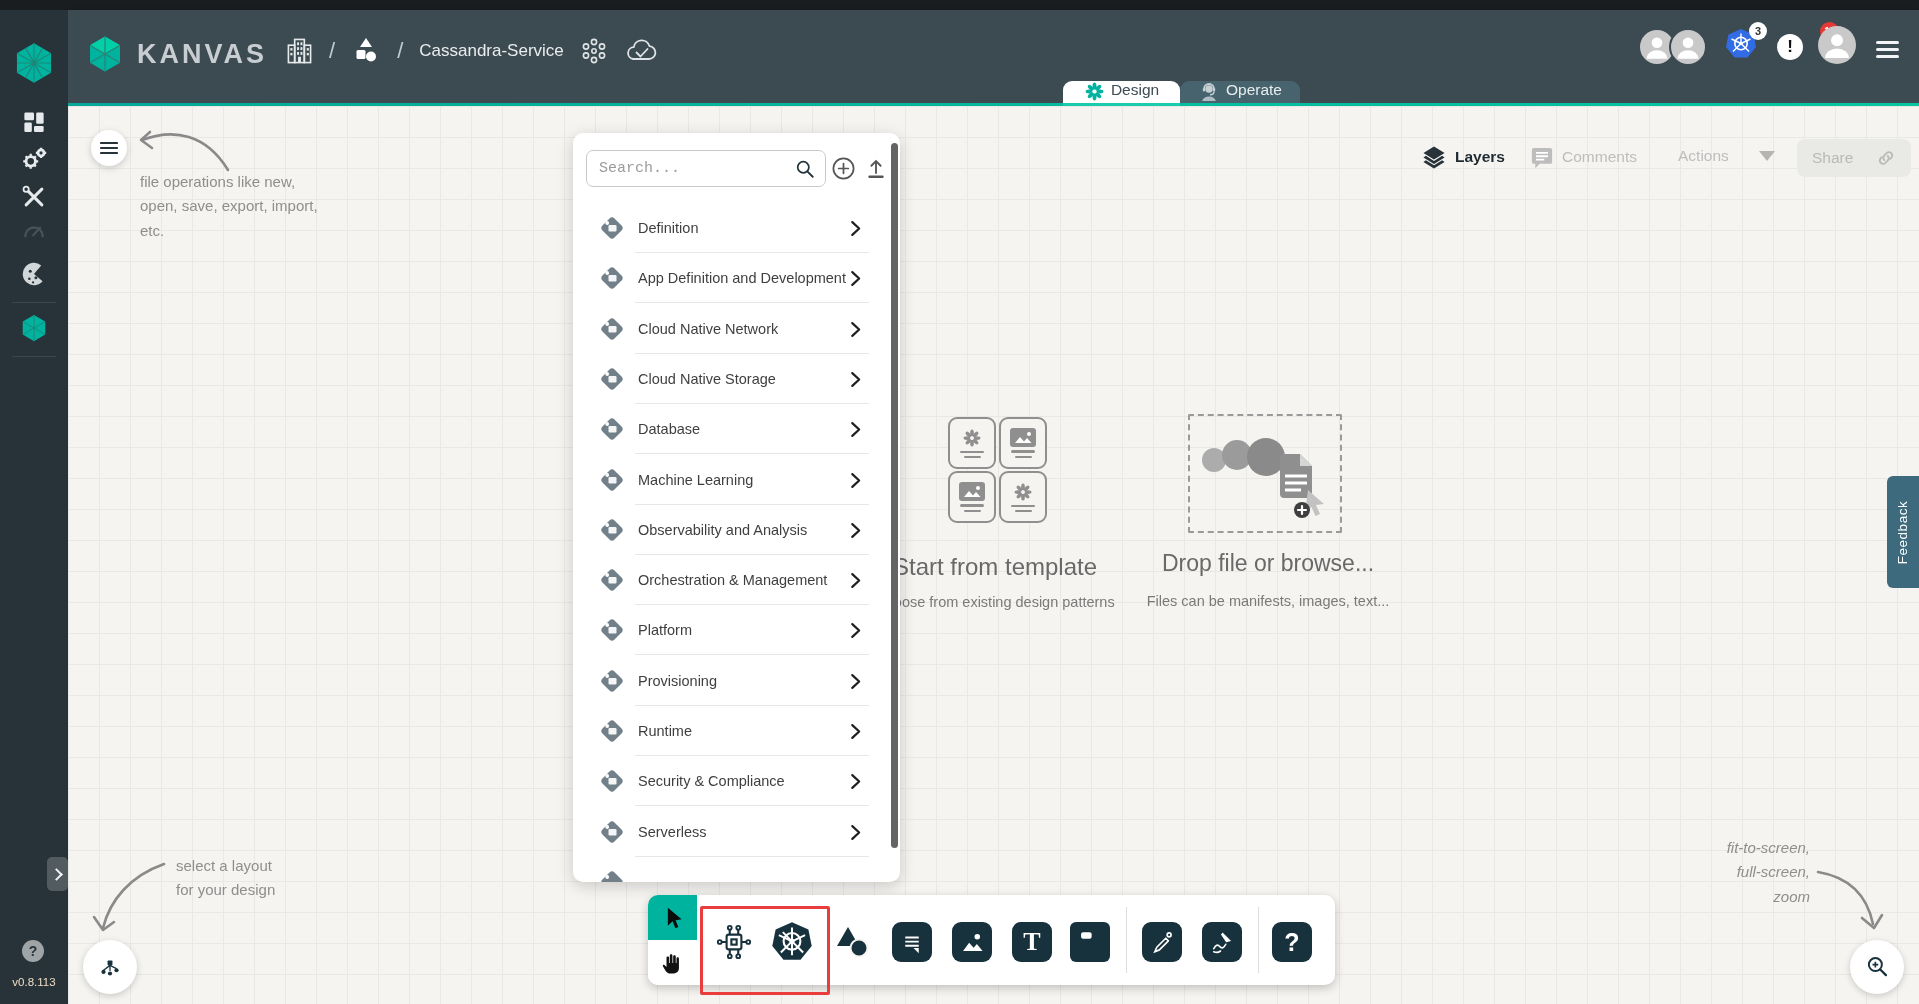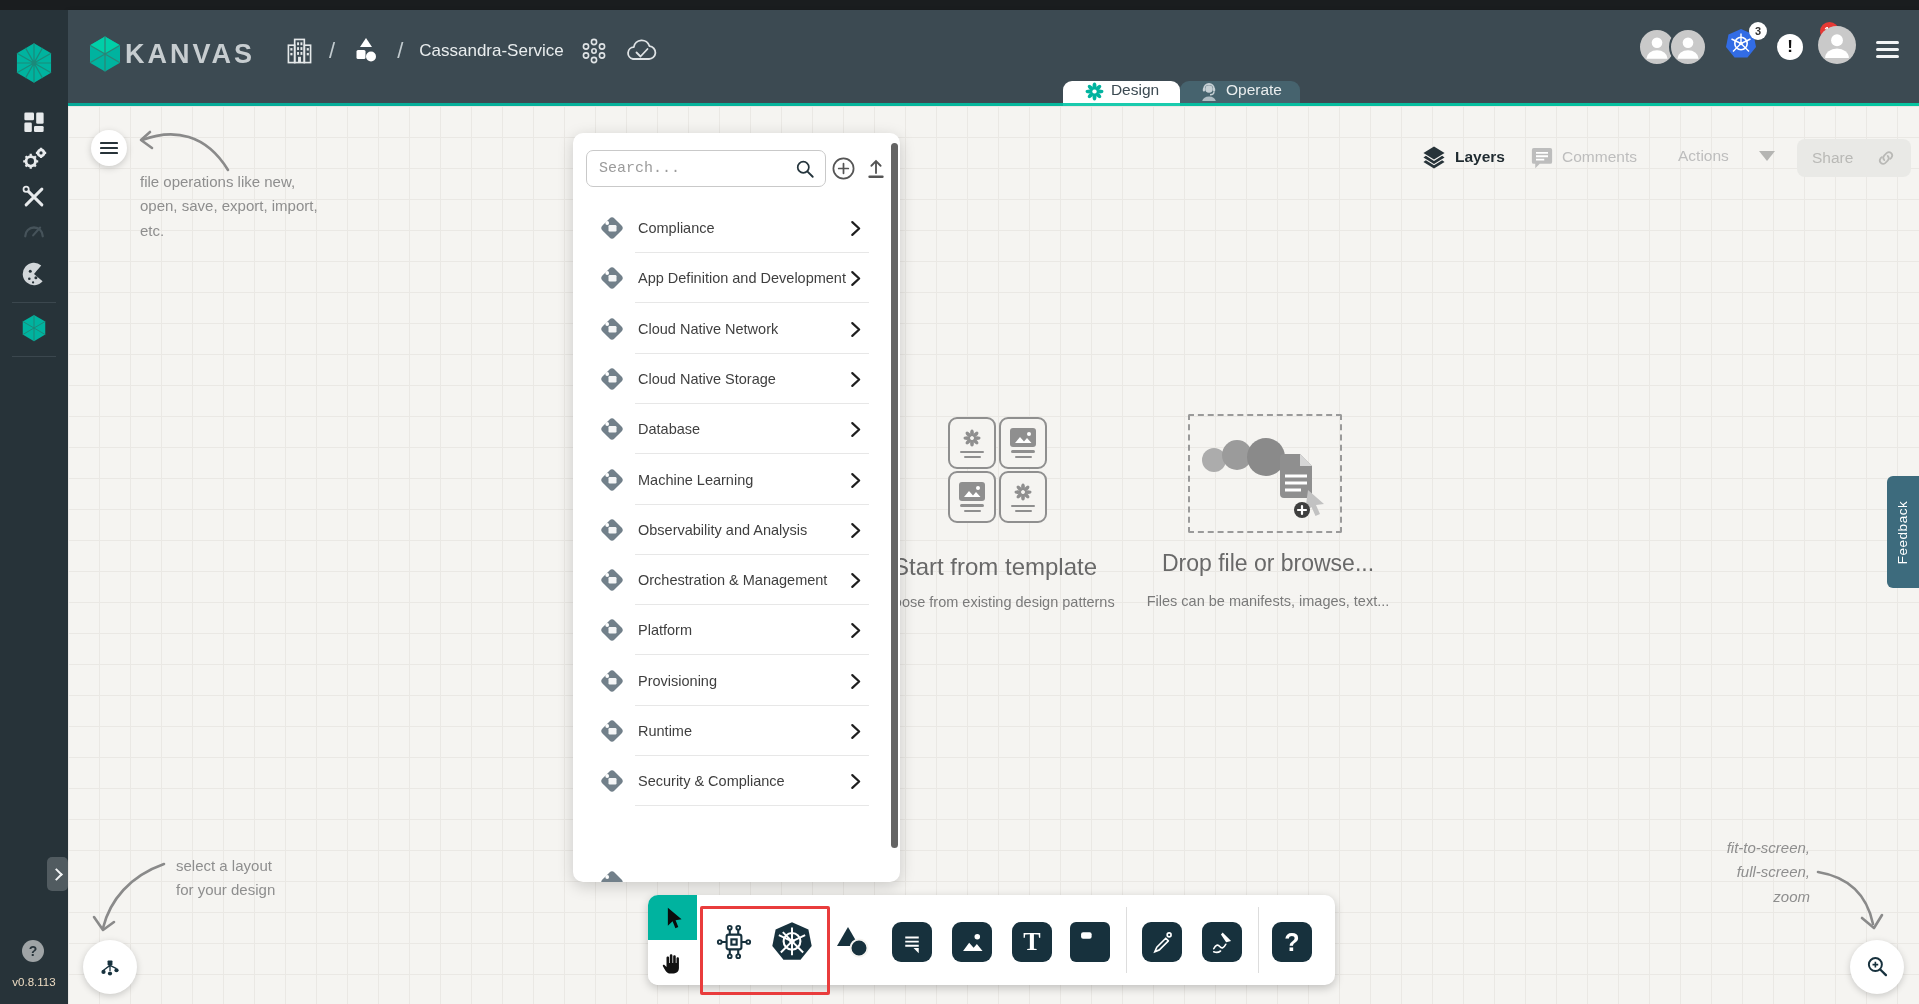--- a/index.html
+++ b/index.html
@@ -69,21 +69,21 @@
   #red-box{left:700px;top:906px;width:124px;height:83px;border:3.5px solid #E93C3C;border-radius:2px;z-index:46;}
 </style>
 </head>
 <body>
 
 <div id="app">
 
   <div id="top-strip" class="abs"></div>
 
   <div id="header" class="abs">
-    <div class="abs" style="left:17px;top:22px;display:flex;align-items:center;gap:0;">
+    <div class="abs" style="left:17px;top:22px;display:flex;align-items:center;gap:12px;">
       <svg width="40" height="44" viewBox="0 0 32 32">
         <polygon points="16,2 28,9 28,23 16,30 4,23 4,9" fill="#00B39F"></polygon>
         <polygon points="16,2 28,9 16,16 4,9" fill="#00D3A9" opacity=".85"></polygon>
         <g stroke="#2B8476" stroke-width="1">
             <path d="M16 2 V30 M4 9 L28 23 M28 9 L4 23"></path>
           </g>
       </svg>
       <span class="brand-text">KANVAS</span>
     </div>
 
@@ -491,21 +491,21 @@
     <div id="scroll-thumb" class="abs"></div>
 
     <div class="cat-row" style="top:70px">
         <svg width="26" height="26" viewBox="0 0 26 26">
           <g transform="rotate(45 13 13)">
             <rect x="4.5" y="4.5" width="17" height="17" rx="3.5" fill="#72808A"></rect>
           </g>
           <rect x="9.5" y="10" width="8" height="6.5" rx="1.2" fill="#fff" opacity=".92"></rect>
           <circle cx="8.2" cy="8" r="1.9" fill="#fff"></circle>
         </svg>
-        <span class="cat-label">Compliance</span>
+        <span class="cat-label">Definition</span>
         <svg class="chev" width="11" height="17" viewBox="0 0 12 18">
           <path d="M2.5 2 L10 9 L2.5 16" stroke="#1F1F1F" stroke-width="2.4" fill="none" stroke-linecap="round" stroke-linejoin="round"></path>
         </svg>
         <div class="row-div"></div>
       </div>
     <div class="cat-row" style="top:120px">
         <svg width="26" height="26" viewBox="0 0 26 26">
           <g transform="rotate(45 13 13)">
             <rect x="4.5" y="4.5" width="17" height="17" rx="3.5" fill="#72808A"></rect>
           </g>
@@ -646,20 +646,34 @@
       </div>
     <div class="cat-row" style="top:623px">
         <svg width="26" height="26" viewBox="0 0 26 26">
           <g transform="rotate(45 13 13)">
             <rect x="4.5" y="4.5" width="17" height="17" rx="3.5" fill="#72808A"></rect>
           </g>
           <rect x="9.5" y="10" width="8" height="6.5" rx="1.2" fill="#fff" opacity=".92"></rect>
           <circle cx="8.2" cy="8" r="1.9" fill="#fff"></circle>
         </svg>
         <span class="cat-label">Security &amp; Compliance</span>
+        <svg class="chev" width="11" height="17" viewBox="0 0 12 18">
+          <path d="M2.5 2 L10 9 L2.5 16" stroke="#1F1F1F" stroke-width="2.4" fill="none" stroke-linecap="round" stroke-linejoin="round"></path>
+        </svg>
+        <div class="row-div"></div>
+      </div>
+    <div class="cat-row" style="top:674px">
+        <svg width="26" height="26" viewBox="0 0 26 26">
+          <g transform="rotate(45 13 13)">
+            <rect x="4.5" y="4.5" width="17" height="17" rx="3.5" fill="#72808A"></rect>
+          </g>
+          <rect x="9.5" y="10" width="8" height="6.5" rx="1.2" fill="#fff" opacity=".92"></rect>
+          <circle cx="8.2" cy="8" r="1.9" fill="#fff"></circle>
+        </svg>
+        <span class="cat-label">Serverless</span>
         <svg class="chev" width="11" height="17" viewBox="0 0 12 18">
           <path d="M2.5 2 L10 9 L2.5 16" stroke="#1F1F1F" stroke-width="2.4" fill="none" stroke-linecap="round" stroke-linejoin="round"></path>
         </svg>
         <div class="row-div"></div>
       </div>
     <div class="cat-row" style="top:724px">
         <svg width="26" height="26" viewBox="0 0 26 26">
           <g transform="rotate(45 13 13)">
             <rect x="4.5" y="4.5" width="17" height="17" rx="3.5" fill="#72808A"></rect>
           </g>

